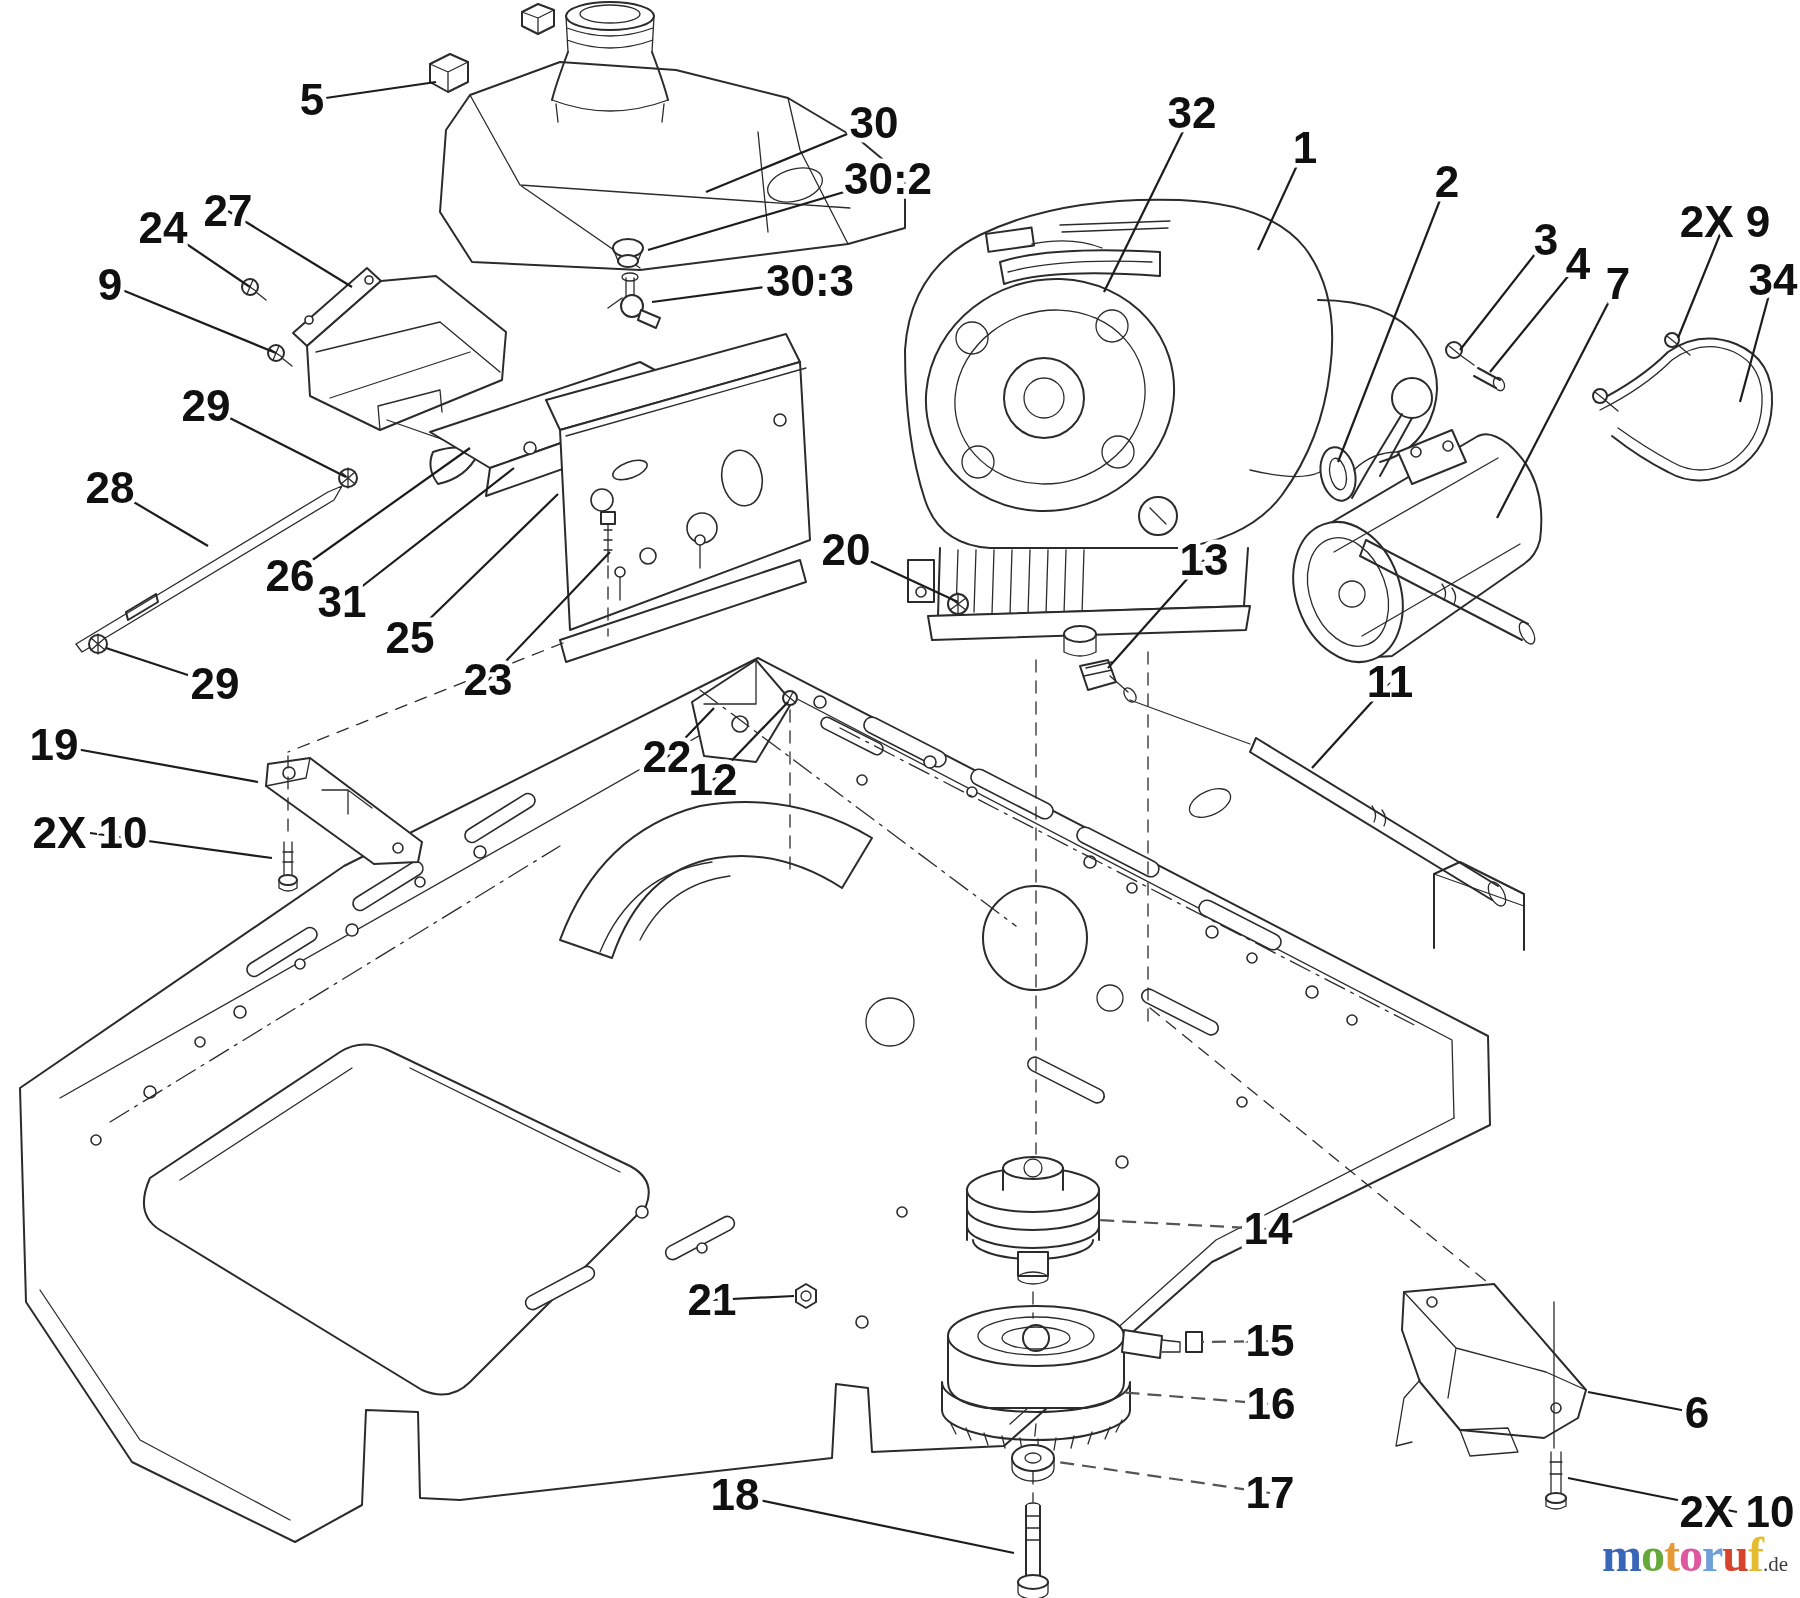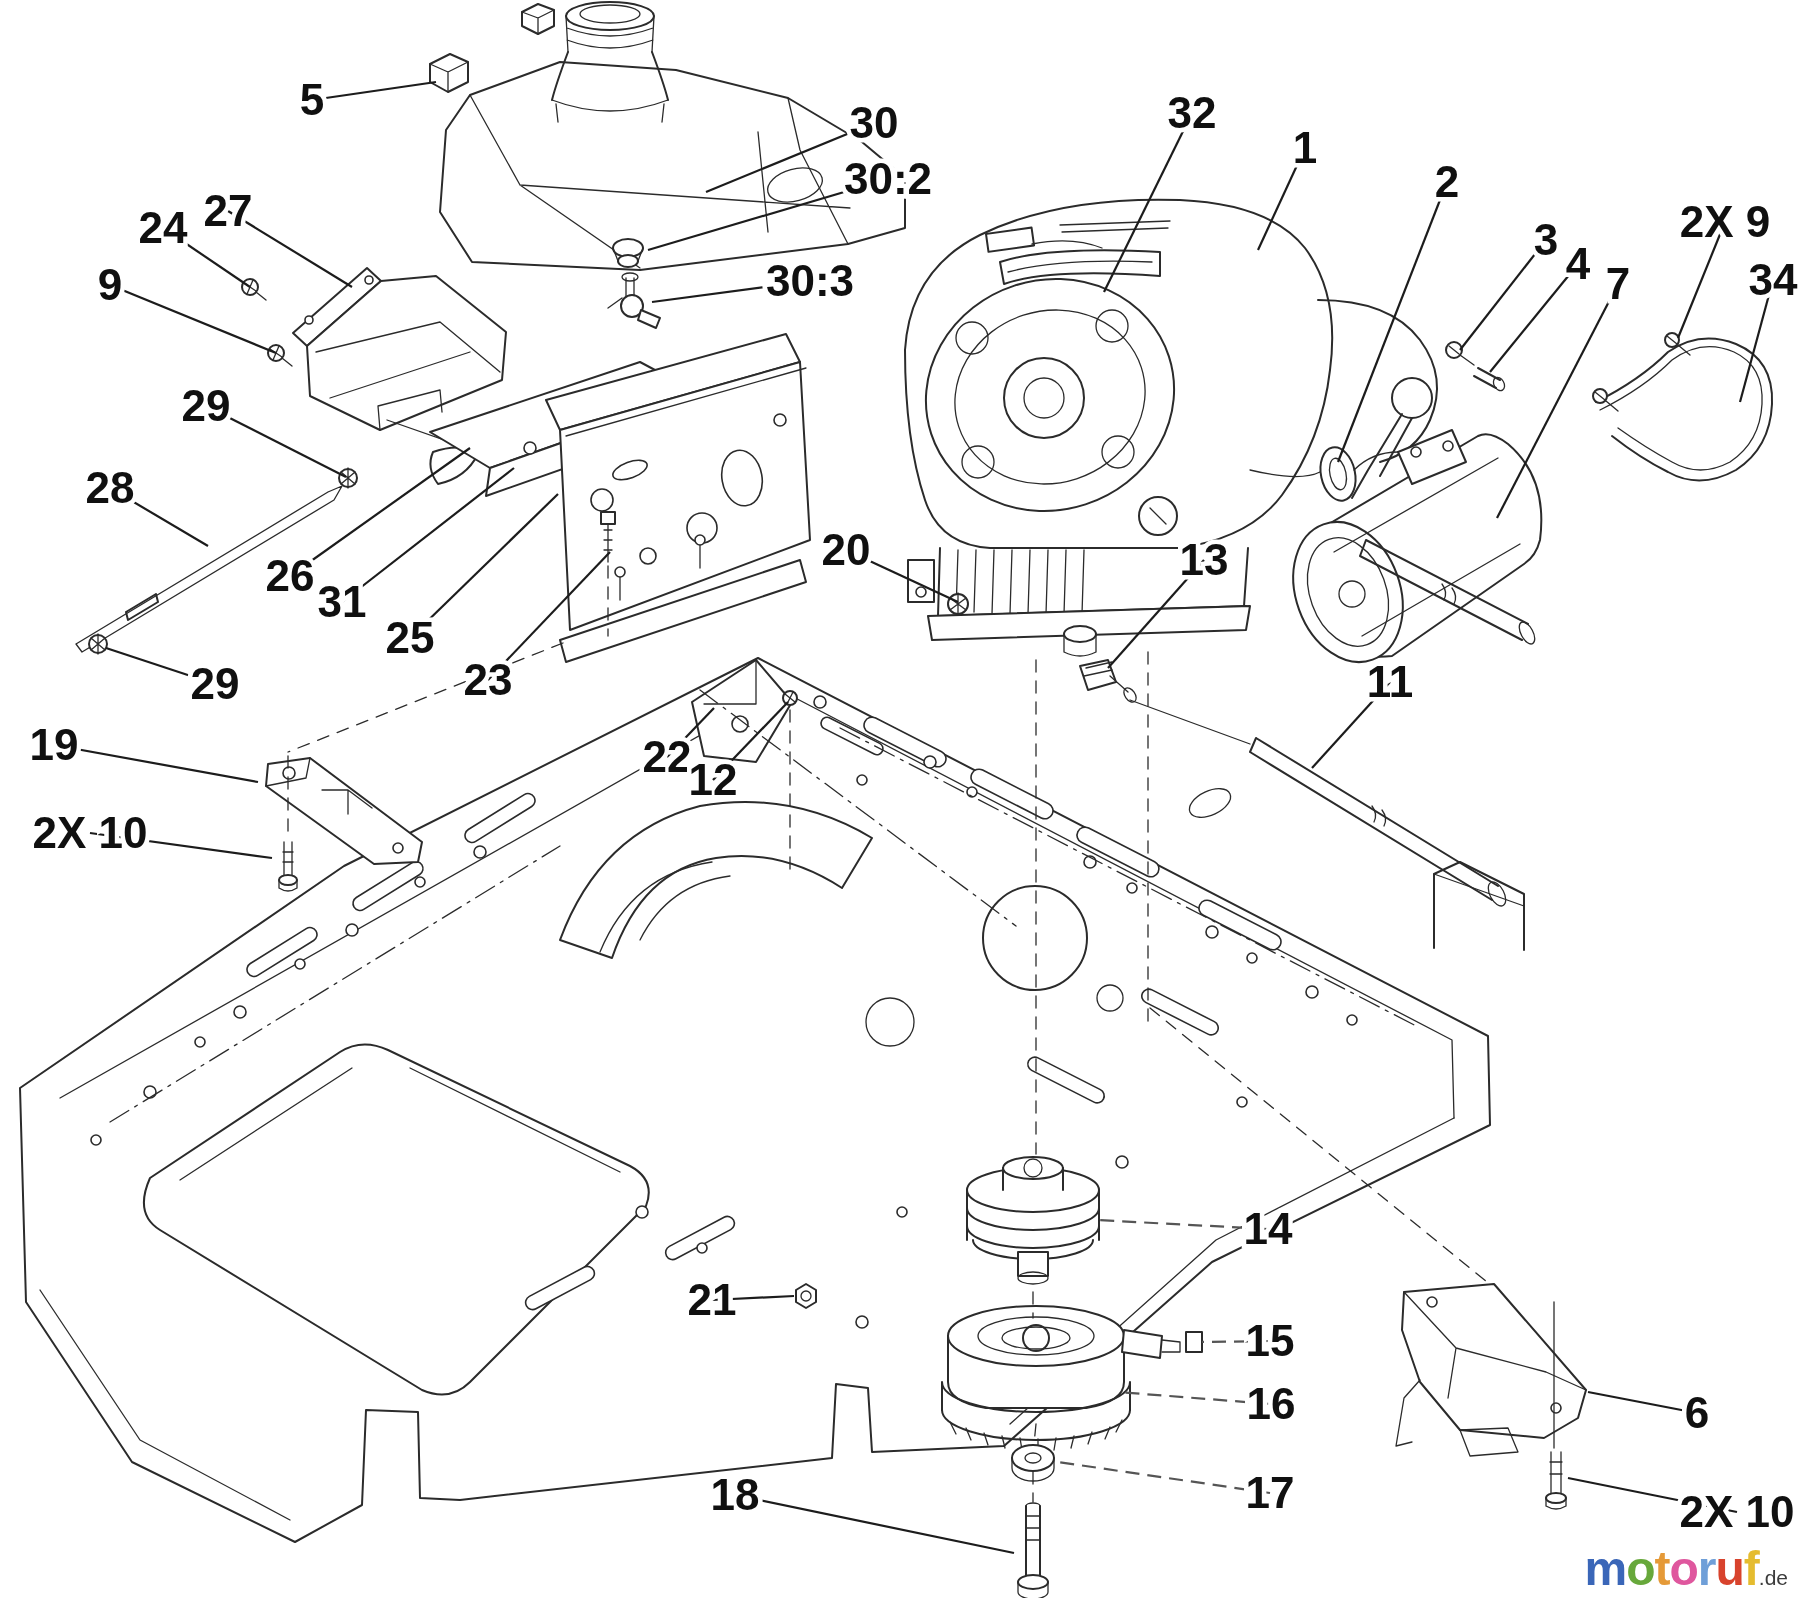--- a/index.html
+++ b/index.html
@@ -11,22 +11,22 @@
   .lnf{fill:#ffffff;stroke:#2b2b2b;stroke-width:2;stroke-linejoin:round;}
   .thin{stroke-width:1.3;}
   .dash{stroke-dasharray:12 9;}
   .dashdot{stroke-dasharray:22 7 3 7;}
   .hole{fill:#ffffff;stroke:#2b2b2b;stroke-width:1.6;}
   .slot{fill:#ffffff;stroke:#2b2b2b;stroke-width:1.6;}
   .leader{stroke:#1c1c1c;stroke-width:2.2;fill:none;}
   .leader.dashed{stroke-dasharray:14 8;stroke:#555;}
   .callout{font-family:"Liberation Sans",sans-serif;font-weight:bold;font-size:44px;
            fill:#101010;text-anchor:middle;paint-order:stroke;stroke:#ffffff;stroke-width:9px;}
-  #watermark{position:absolute;right:12px;bottom:2px;
-             font-family:Liberation Sans, sans-serif;font-size:48px;font-weight:bold;
+  #watermark{position:absolute;right:12px;bottom:16px;
+             font-family:Liberation Serif, serif;font-size:48px;font-weight:bold;
              letter-spacing:-1px;white-space:nowrap;}
   #watermark .wm-suffix{font-size:21px;font-weight:normal;color:#3c3c3c;letter-spacing:0;}
 </style>
 </head>
 <body>
 
 <div id="stage">
 <svg viewBox="0 0 1800 1598" xmlns="http://www.w3.org/2000/svg">
 
   <g>

